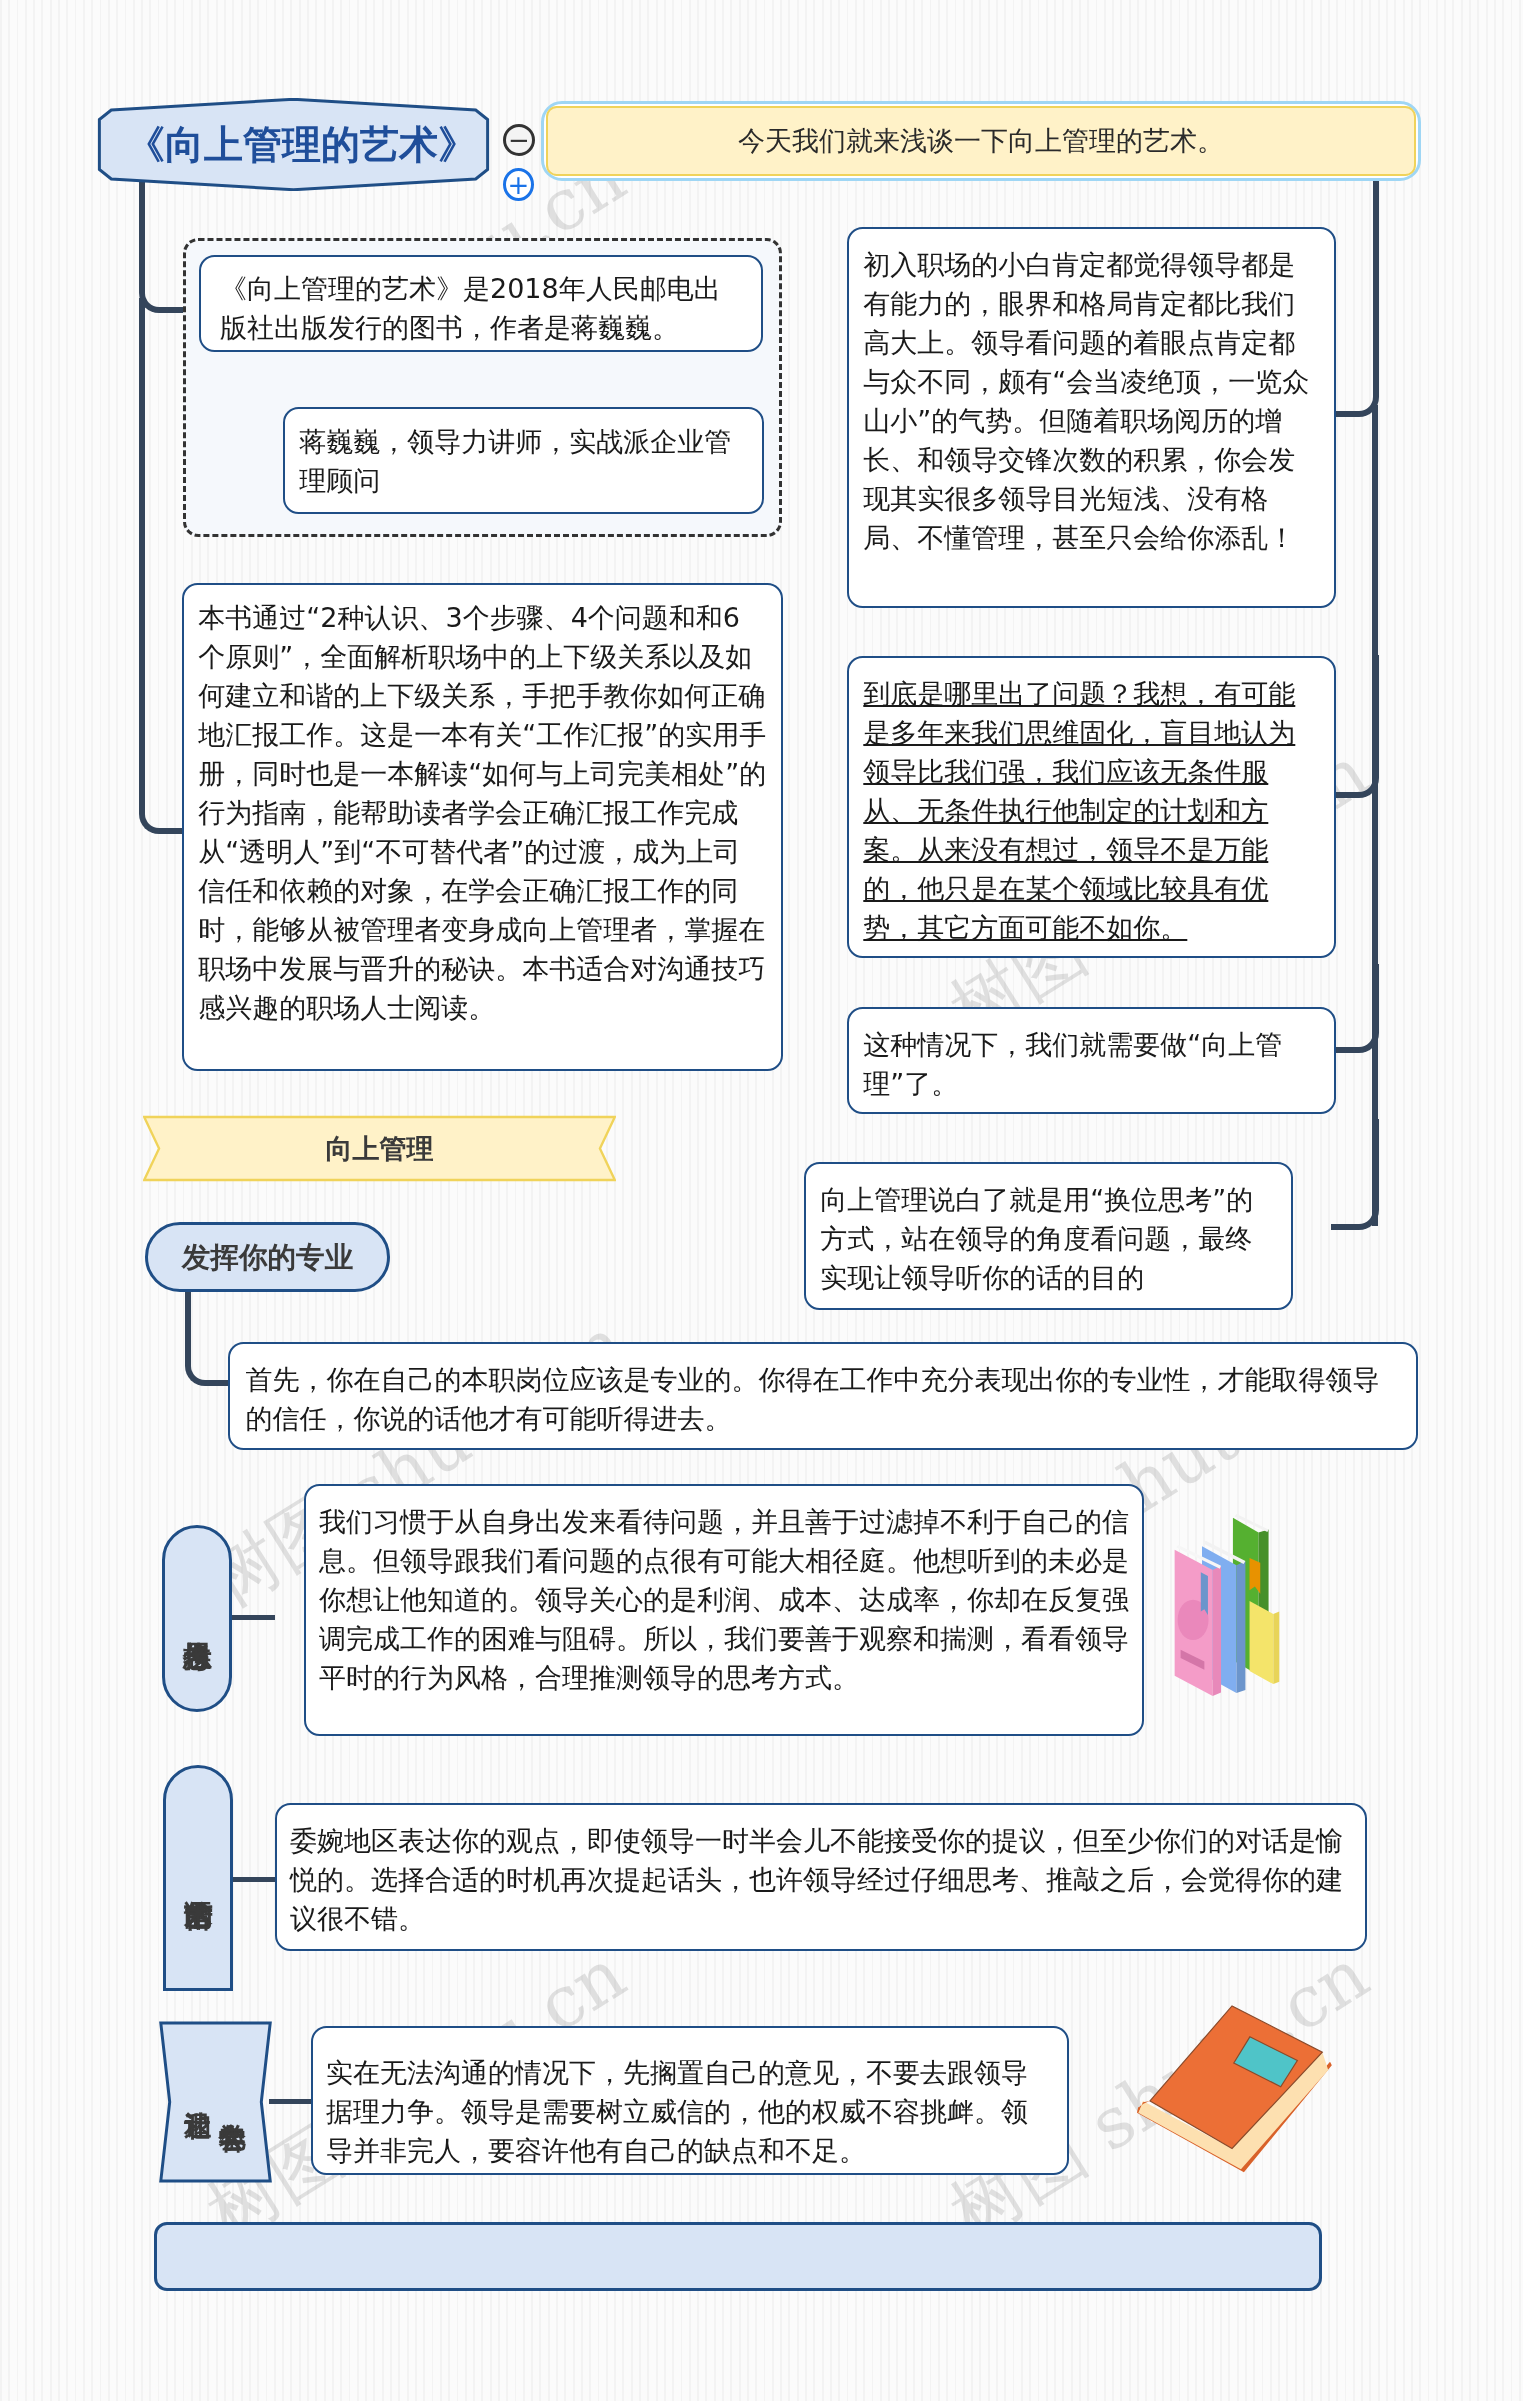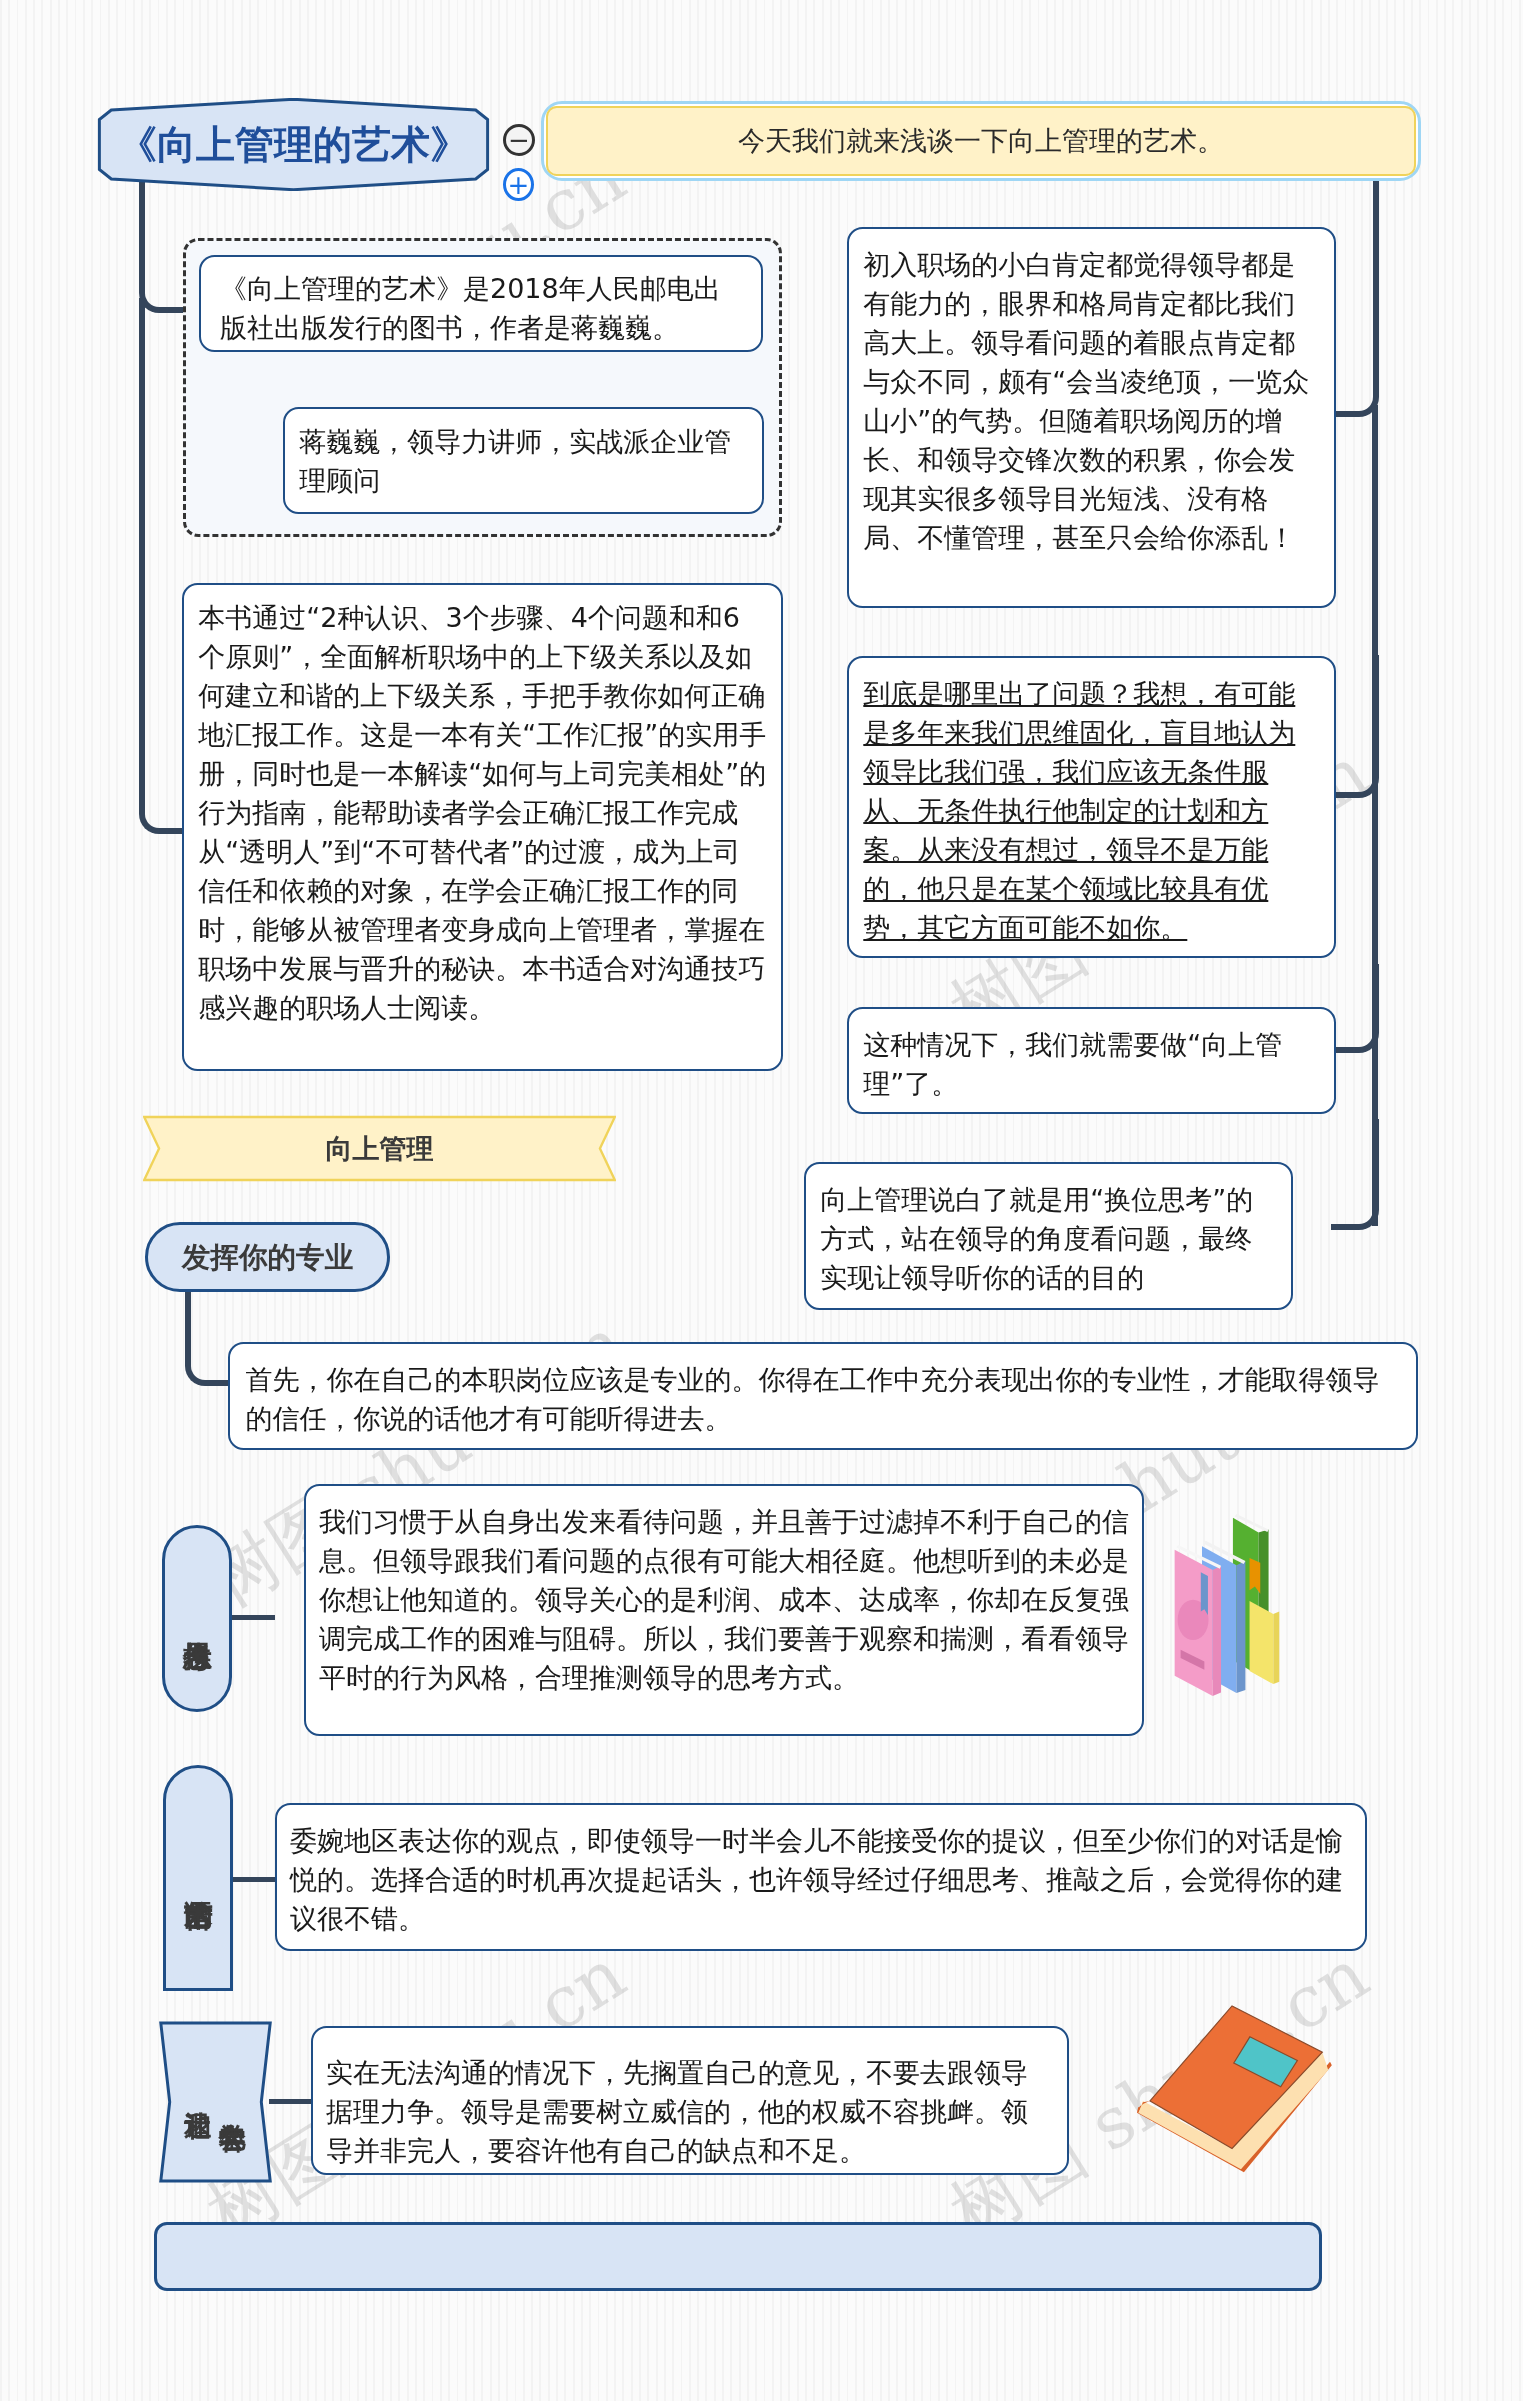--- a/index.html
+++ b/index.html
@@ -56,21 +56,21 @@
 <div class="conn" style="left:185px; top:1291px; width:48px; height:95px; border-left-width:6px; border-bottom-width:6px; border-bottom-left-radius:20px;"></div>
 
 <div class="line" style="left:232px; top:1615px; width:43px; height:5.4px;"></div>
 <div class="line" style="left:233px; top:1877px; width:43px; height:4.8px;"></div>
 <div class="line" style="left:269px; top:2099px; width:43px; height:4.8px;"></div>
 
 <div class="abs" style="left:97px; top:98px; width:393px; height:93px;">
   <svg width="393" height="93" style="position:absolute;left:0;top:0;" viewBox="0 0 660 156">
     <polygon points="24,20 330,2 636,20 656,36 656,120 636,136 330,154 24,136 4,120 4,36" fill="#d8e4f5" stroke="#1f4e86" stroke-width="5"></polygon>
   </svg>
-  <div style="position:absolute; left:0; top:0; width:393px; height:93px; display:flex; align-items:center; justify-content:center; font-weight:bold; font-size:39px; color:#1f4e9a;">《向上管理的艺术》</div>
+  <div style="position:absolute; left:0; top:0; width:393px; height:93px; display:flex; align-items:center; justify-content:center; font-weight:bold; font-size:39px; color:#1f4e9a;padding-left:8px;">《向上管理的艺术》</div>
 </div>
 
 <div class="abs" style="left:503px; top:124px; width:32px; height:32px; border:3px solid #333; border-radius:50%; background:#f4f4f4; display:flex; align-items:center; justify-content:center; font-size:26px; line-height:26px; color:#333;">
   <span>−</span>
 </div>
 <div class="abs" style="left:503px; top:168px; width:31px; height:33px; border:3px solid #1a73e8; border-radius:50%; background:#fff; display:flex; align-items:center; justify-content:center; font-size:26px; line-height:26px; color:#1a73e8;">
   <span>+</span>
 </div>
 
 <div class="abs" style="left:541px; top:101px; width:880px; height:80px; border:3.6px solid #9fd6f4; border-radius:21px; background:#fff; padding:2.4px;">

